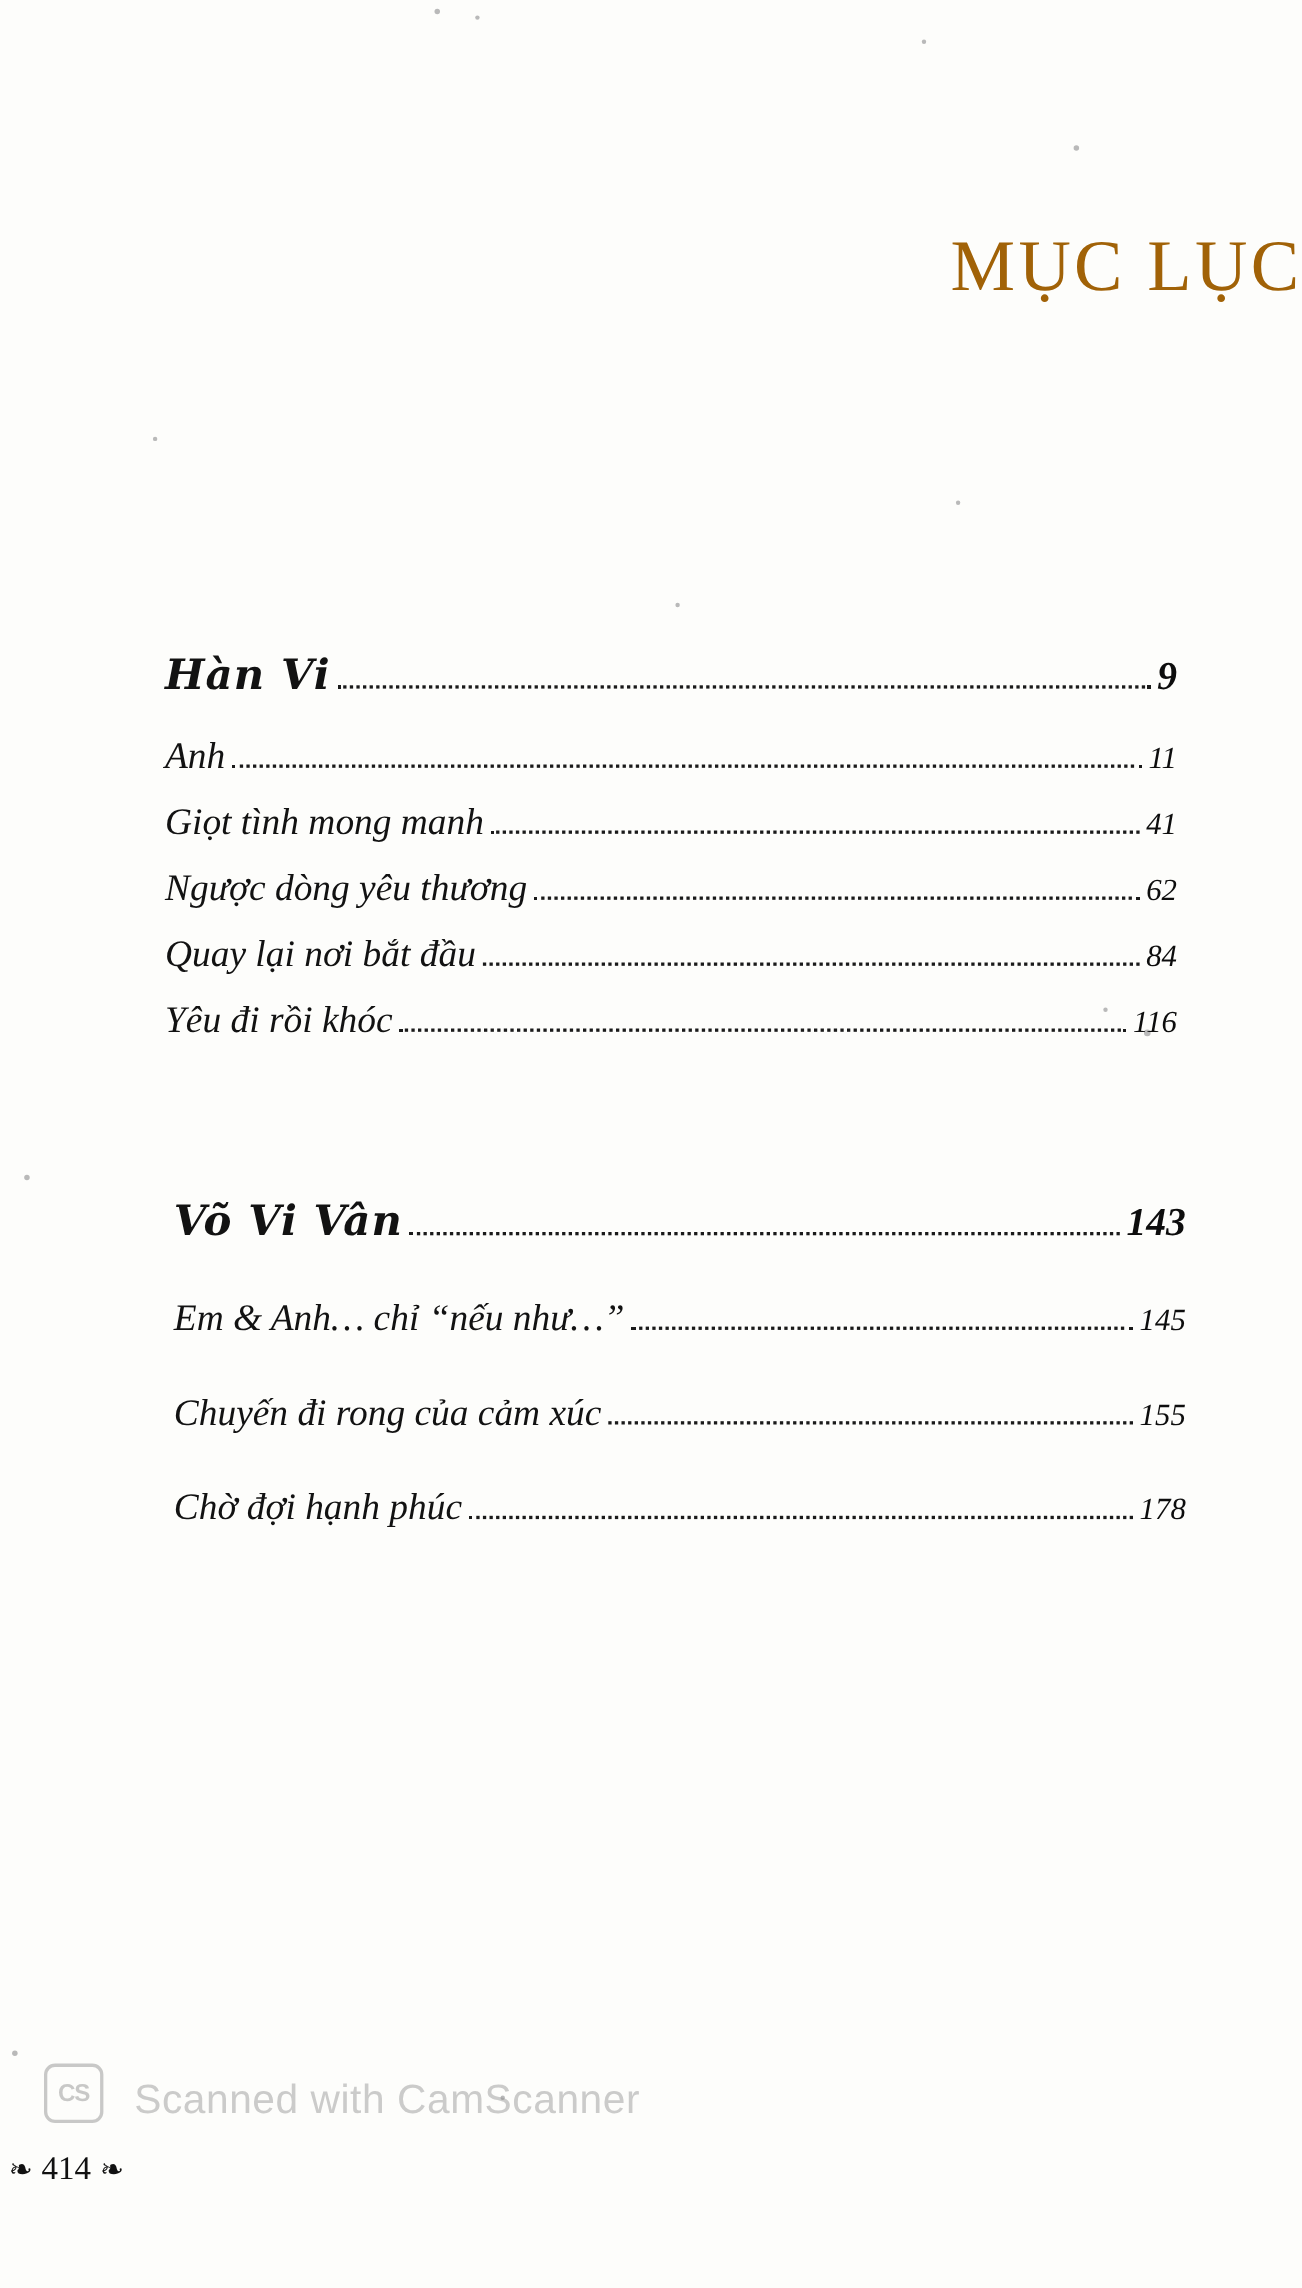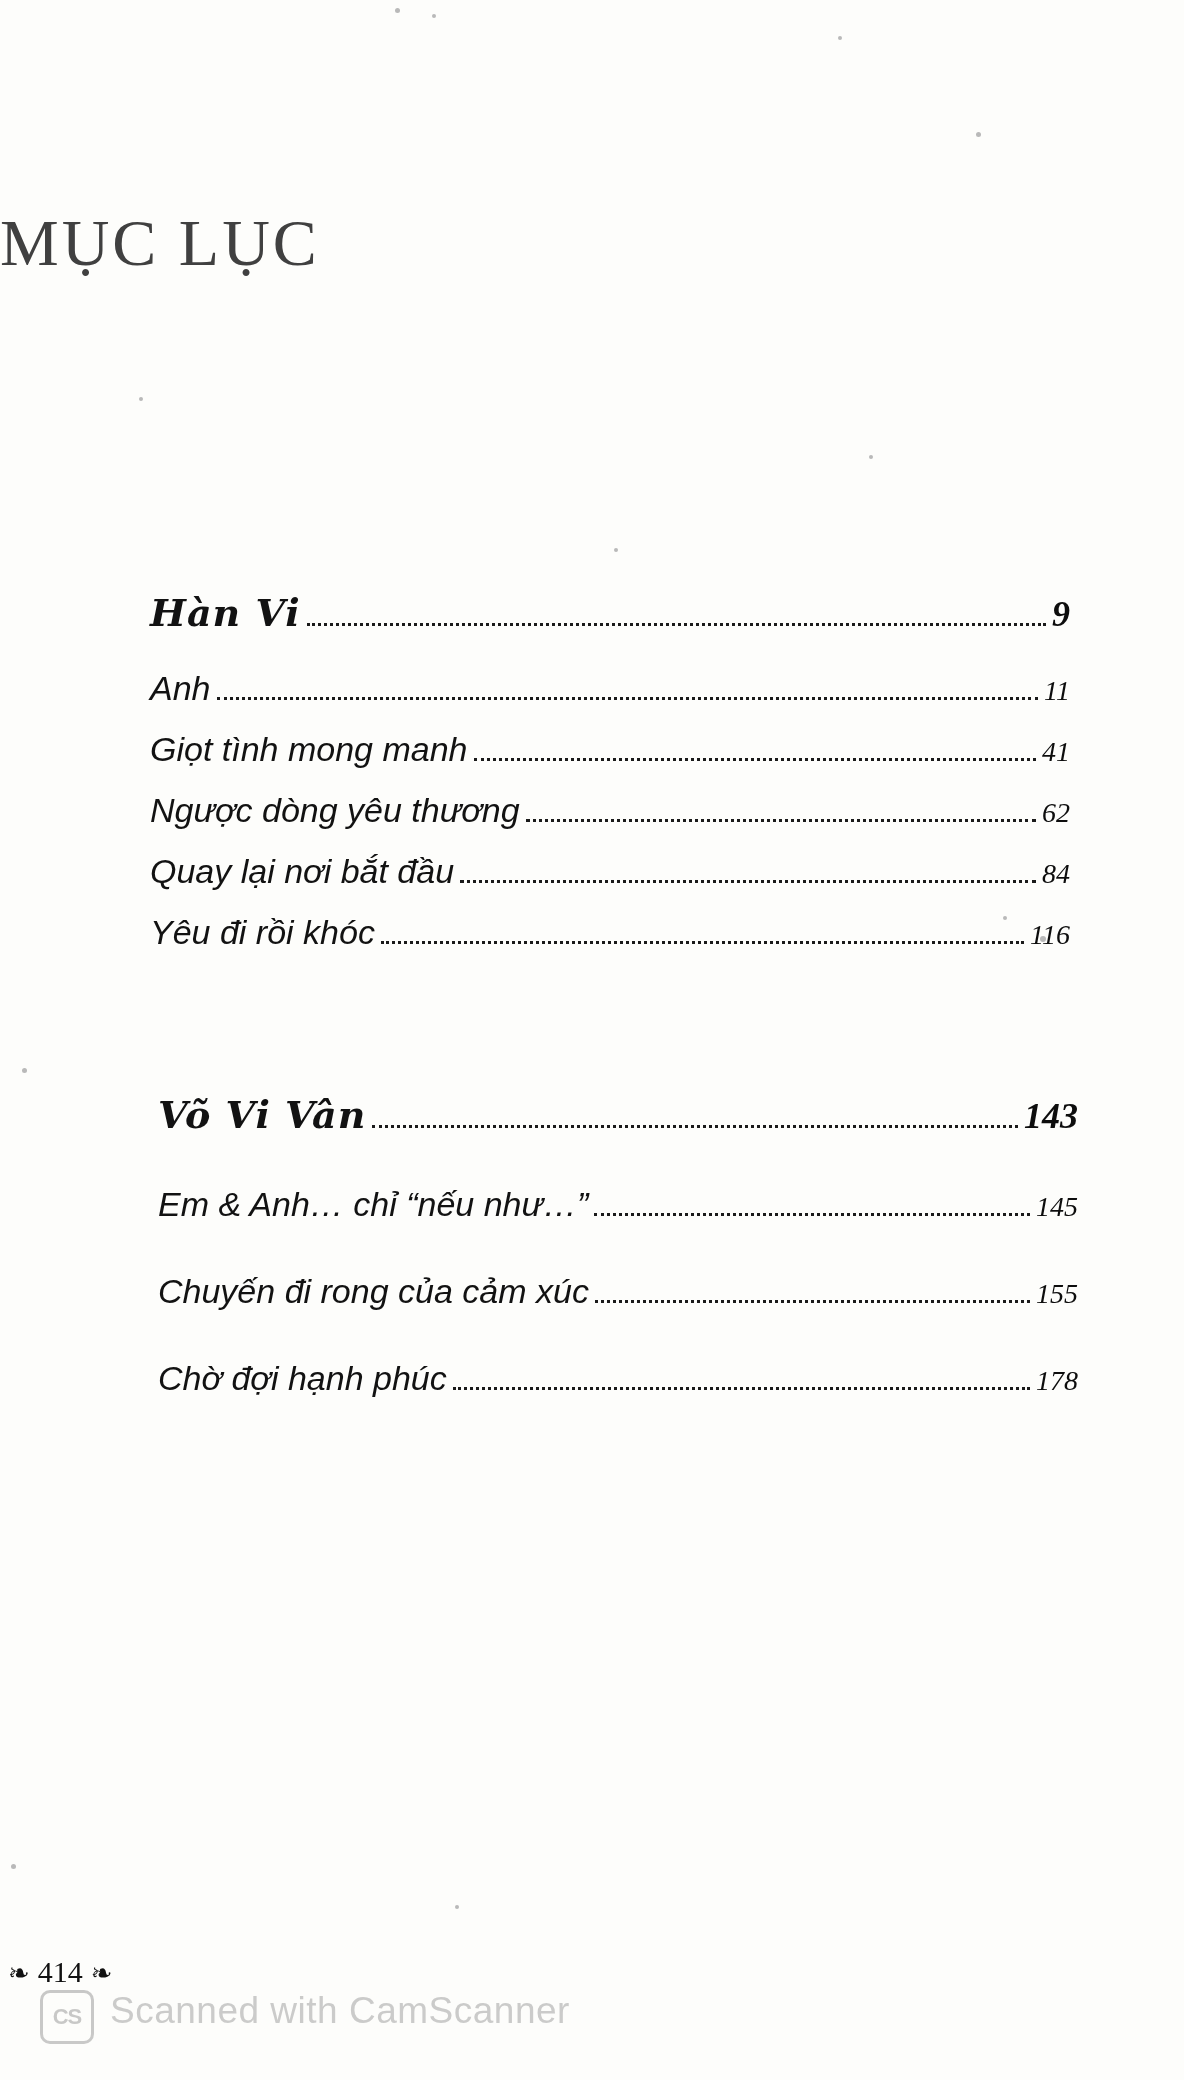--- a/index.html
+++ b/index.html
@@ -31,25 +31,25 @@
     background: #b9b9b9;
     border-radius: 50%;
   }
 
   
   .doc-title {
     position: absolute;
     left: 0;
     top: 205px;
     width: 1184px;
-    text-align: left;
+    text-align: right;
     font-size: 66px;
     letter-spacing: 3px;
     font-family: "Liberation Serif", serif;
-    color: #404040;
+    color: #a16207;
   }
 
   
   .toc {
     position: absolute;
     left: 150px;
     top: 590px;
     width: 920px;
   }
 
@@ -61,21 +61,21 @@
     width: 100%;
     margin-bottom: 22px;
     justify-content: center;
   }
 
   .toc-label {
     white-space: nowrap;
     font-size: 34px;
     font-style: italic;
     color: #121212;
-    font-family: Liberation Sans, sans-serif;
+    font-family: Liberation Serif, serif;
   }
 
   .toc-leader {
     flex: 1 1 auto;
     border-bottom: 3px dotted #1a1a1a;
     margin: 0 6px 8px 6px;
     height: 1px;
     min-width: 10px;
   }
 
@@ -126,24 +126,24 @@
   .folio .leaf {
     font-size: 26px;
     margin: 0 8px;
     color: #111;
   }
 
   
   .watermark {
     position: absolute;
     left: 40px;
-    top: 1990px;
+    top: 1876px;
     display: flex;
-    align-items: flex-start;
-    gap: 16px;
+    align-items: flex-end;
+    gap: 28px;
     opacity: 0.45;
   }
   .cs-badge {
     width: 48px;
     height: 48px;
     border: 3px solid #8a8a8a;
     border-radius: 10px;
     display: flex;
     align-items: center;
     justify-content: center;

